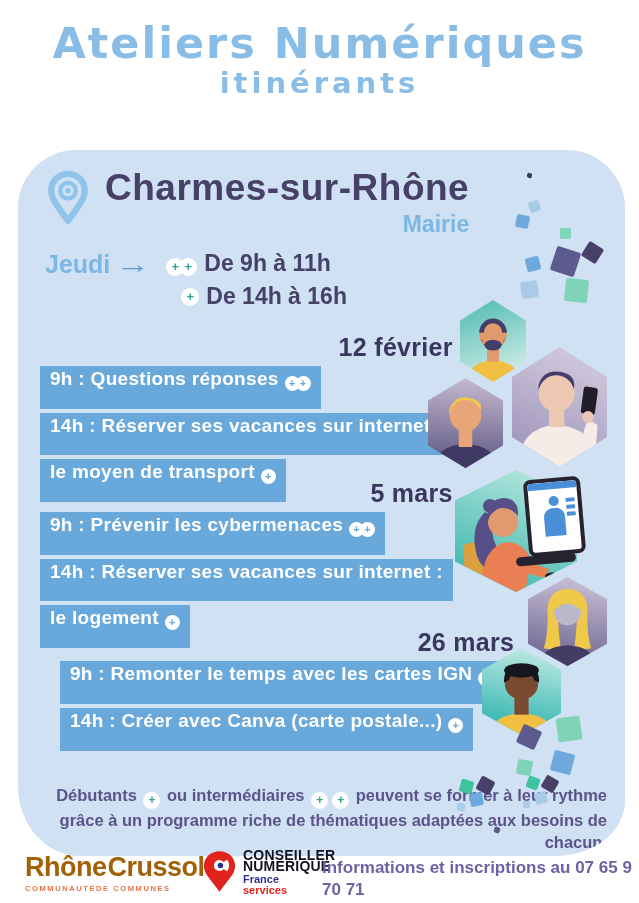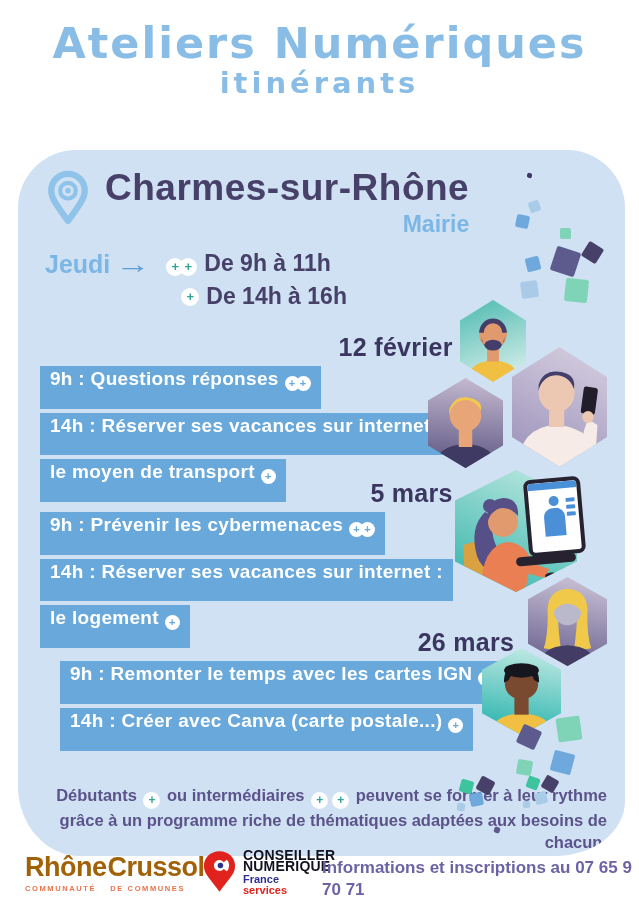--- a/index.html
+++ b/index.html
@@ -69,21 +69,21 @@
   .mlines i { display:block; width:9px; height:4px; background:#4b8fd6; border-radius:1px; margin-bottom:3px; }
   .kbd { position:absolute; left:498px; top:405px; width:60px; height:9px; background:#262230; border-radius:5px; transform:rotate(-5deg); }
 
   .confetti { position:absolute; border-radius:2px; }
 
   
   .footer { position:absolute; left:0; top:848px; width:639px; height:55px; }
   .rc-logo { position:absolute; left:25px; top:4px; width:165px; }
   .rc-name { font-size:27px; font-weight:700; color:#a16207; letter-spacing:-0.5px; white-space:nowrap; }
   .rc-name .rc-n2 { margin-left:1px; }
-  .rc-sub { display:flex; justify-content:space-between; width:160px; margin-top:1px;
+  .rc-sub { display:flex; width:160px; margin-top:1px;
             font-size:7.5px; font-weight:700; color:#e8744a; letter-spacing:1.6px; }
   .cn-logo { position:absolute; left:203px; top:2px; display:flex; gap:7px; align-items:flex-start; }
   .cn-pin { width:33px; height:43px; }
   .cn-text div { line-height:11px; }
   .cn-l1, .cn-l2 { font-size:14px; font-weight:800; color:#12121f; letter-spacing:0.2px; }
   .cn-l3 { font-size:11px; font-weight:800; color:#2d2f8f; margin-top:2px; }
   .cn-l4 { font-size:11px; font-weight:800; color:#e0231c; }
   .contact { position:absolute; left:322px; top:9px; font-size:17px; font-weight:800; color:#6b63a5; line-height:22px; }
 </style>
 </head>

